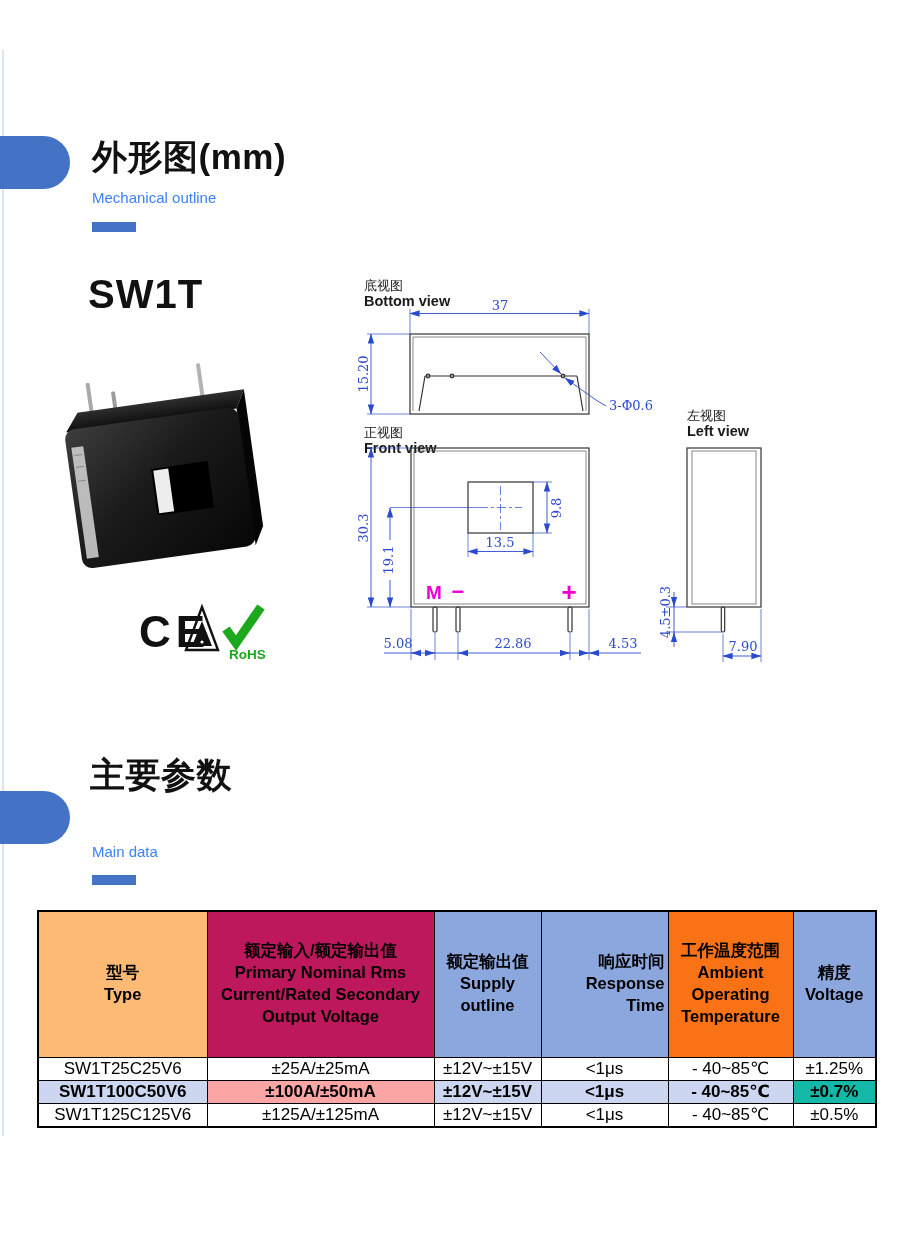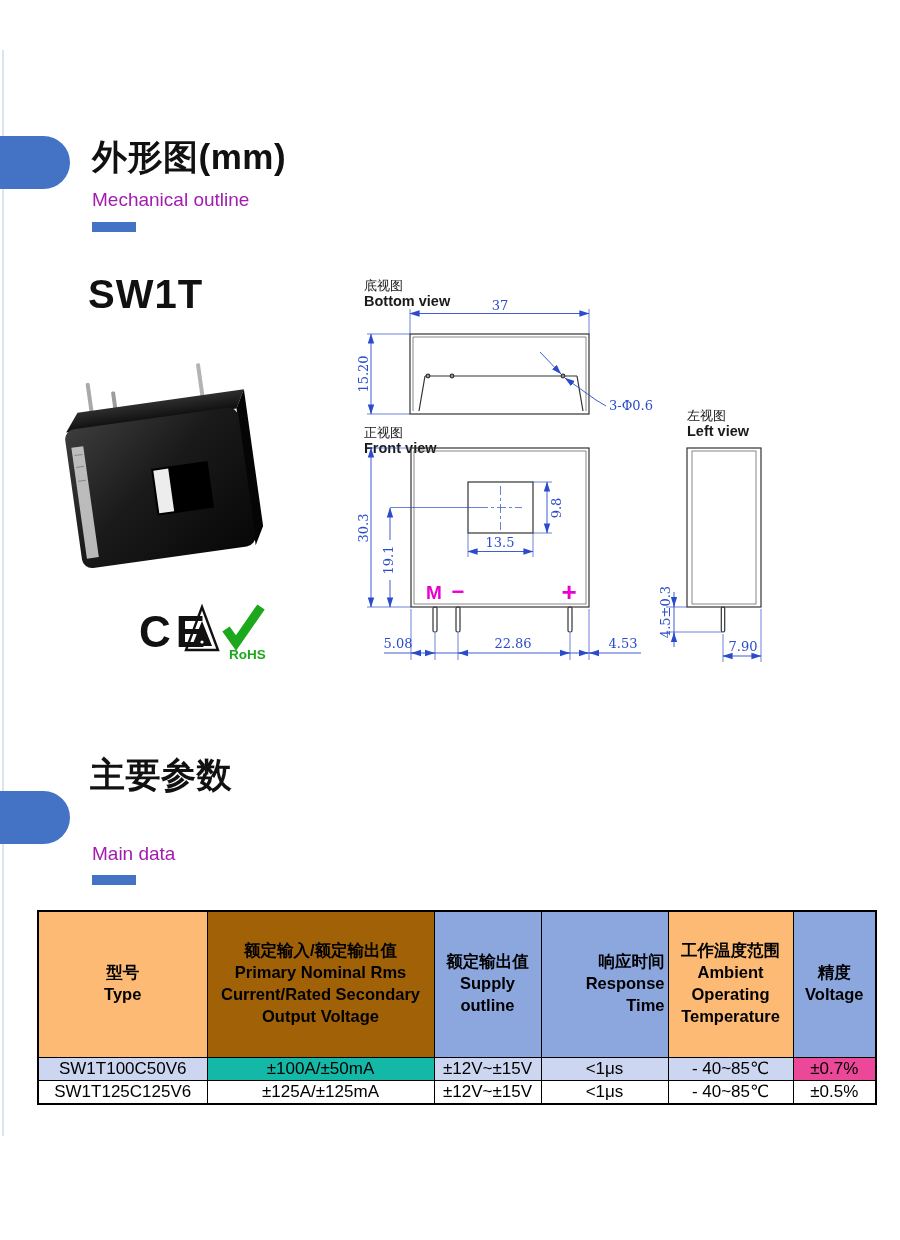--- a/index.html
+++ b/index.html
@@ -2,21 +2,21 @@
 <html><head>
 <meta charset="utf-8">
 <style>
   html,body{margin:0;padding:0;}
   body{width:900px;height:1240px;background:#ffffff;position:relative;overflow:hidden;
        font-family:"Liberation Sans","DejaVu Sans",sans-serif;color:#111;}
   .abs{position:absolute;}
   .left-rule{left:2px;top:50px;width:2px;height:1086px;background:#dbe5f1;}
   .pill{left:0;width:70px;height:53px;background:#4472c4;border-radius:0 27px 27px 0;}
   .sec-title{font-size:35px;font-weight:bold;letter-spacing:0.5px;}
-  .sec-sub{font-size:19px;color:#a21caf;}
+  .sec-sub{font-size:15px;color:#3b82f6;}
   .sec-bar{width:44px;height:10px;background:#4472c4;}
   .model{font-size:40px;font-weight:bold;letter-spacing:1px;}
 
   
   .oline{stroke:#333;fill:none;stroke-width:1.2px;}
   .iline{stroke:#555;fill:none;stroke-width:0.7px;}
   .dim{stroke:#2b4bcc;fill:none;stroke-width:0.9px;}
   .dimthin{stroke:#2b4bcc;fill:none;stroke-width:0.7px;}
   .dimtxt{font:13px "DejaVu Serif",serif;fill:#2b4bcc;}
   .lblzh{font:13px "Liberation Sans","DejaVu Sans",sans-serif;fill:#1a1a1a;}
@@ -24,21 +24,21 @@
   .marktxt{font:bold 19px "Liberation Sans",sans-serif;fill:#e800cf;}
   .markplus{font:bold 26px "Liberation Sans",sans-serif;fill:#e800cf;}
   .markminus{font:bold 22px "Liberation Sans",sans-serif;fill:#e800cf;}
 
   
   table.main{border-collapse:collapse;table-layout:fixed;width:838px;
              border:2.5px solid #000;text-align:center;}
   table.main th,table.main td{border:1.5px solid #000;overflow:hidden;}
   table.main th{background:#8ca6de;font-weight:bold;font-size:16.5px;line-height:1.33;padding:2px 3px;color:#000;}
   table.main td{font-size:17px;height:22px;line-height:20px;padding:0 2px;color:#000;}
-  table.main tr.alt td{background:#ccd6f0;}
+  table.main tr.alt td{background:#ccd6f0;font-weight:bold;}
   .certtxt{font-family:"Liberation Sans",sans-serif;}
 </style>
 </head>
 <body>
 
 <div class="abs left-rule"></div>
 
 <div class="abs pill" style="top: 136px; background: rgb(68, 114, 196);"></div>
 <div class="abs sec-title" style="left:92px;top:134px;">外形图(mm)</div>
 <div class="abs sec-sub" style="left:92px;top:189px;">Mechanical outline</div>
@@ -215,48 +215,56 @@
     <col style="width:127px">
       <col style="width:125px">
       <col style="width:83px">
   </colgroup>
   <tbody>
       <tr style="height:146px">
     <th style="background: #fdba74;">
       <div>型号</div>
       <div>Type</div>
     </th>
-    <th style="background: #a16207;">
+    <th style="background: #be185d;">
       <div>额定输入/额定输出值</div>
       <div>Primary Nominal Rms Current/Rated Secondary Output Voltage</div>
     </th>
     <th style="background: rgb(140, 166, 222);">
       <div>额定输出值</div>
       <div>Supply outline</div>
     </th>
     <th style="background: rgb(140, 166, 222); text-align: right;">
       <div>响应时间</div>
       <div>Response Time</div>
     </th>
-    <th style="background: #fdba74; margin-left: 31px;">
+    <th style="background: #f97316; margin-left: 31px;">
       <div>工作温度范围</div>
       <div>Ambient Operating Temperature</div>
     </th>
     <th style="background: rgb(140, 166, 222);">
       <div>精度</div>
       <div>Voltage</div>
     </th>
   </tr>
+  <tr>
+    <td>SW1T25C25V6</td>
+    <td>±25A/±25mA</td>
+    <td>±12V~±15V</td>
+    <td>&lt;1μs</td>
+    <td>- 40~85℃</td>
+    <td>±1.25%</td>
+  </tr>
   <tr class="alt">
     <td style="background: rgb(204, 214, 240);">SW1T100C50V6</td>
-    <td style="background: #14b8a6;">±100A/±50mA</td>
+    <td style="background: #fca5a5;">±100A/±50mA</td>
     <td style="background: rgb(204, 214, 240);">±12V~±15V</td>
     <td style="background: rgb(204, 214, 240);">&lt;1μs</td>
     <td style="background: rgb(204, 214, 240);">- 40~85℃</td>
-    <td style="background: #ec4899;">±0.7%</td>
+    <td style="background: #14b8a6;">±0.7%</td>
   </tr>
   <tr>
     <td>SW1T125C125V6</td>
     <td>±125A/±125mA</td>
     <td>±12V~±15V</td>
     <td>&lt;1μs</td>
     <td>- 40~85℃</td>
     <td>±0.5%</td>
   </tr>
 </tbody>

